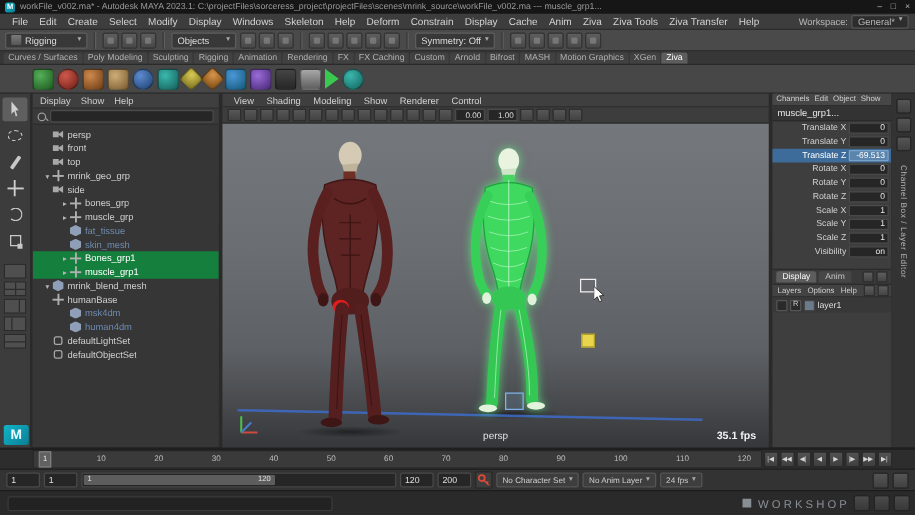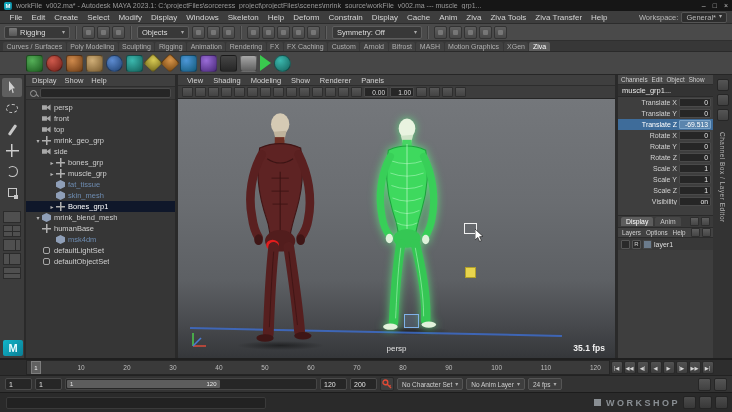--- a/index.html
+++ b/index.html
@@ -98,21 +98,21 @@
     border-bottom:1px solid #2d2d2d;flex:0 0 auto}
   .mag-icon{width:7px;height:7px;border:1.2px solid #9a9a9a;border-radius:50%;position:relative;flex:0 0 auto}
   .mag-icon::after{content:"";position:absolute;width:3px;height:1.2px;background:#9a9a9a;
     transform:rotate(45deg);right:-3px;bottom:-1px}
   .o-search-input{flex:1;height:10px;background:#262626;border:1px solid #4a4a4a;border-radius:2px;
     color:#ddd;font-size:7px;padding:0 3px;outline:none;font-family:inherit}
   .o-tree{flex:1;overflow:hidden;background:#363636;padding-top:2px}
   .orow{height:11px;display:flex;align-items:center;font-size:7.5px;color:#cfcfcf;padding-right:4px}
   .ind1{padding-left:8px}.ind2{padding-left:22px}
   .orow.dim .olabel{color:#6d8bb0}
-  .orow.selected{background:#0f172a}.orow.selected .olabel{color:#fff}
+  .orow.selected{background:#15803d}.orow.selected .olabel{color:#fff}
   .exp{width:8px;font-size:6px;color:#b5b5b5;text-align:center;flex:0 0 auto}
   .exp-open .exp::before{content:"▾"}
   .exp-closed .exp::before{content:"▸"}
   .oicon{width:9px;height:9px;margin-right:3px;flex:0 0 auto}
   .camera-icon{background:#a8a8a8;clip-path:polygon(0 25%,55% 25%,55% 45%,95% 18%,95% 82%,55% 55%,55% 75%,0 75%)}
   .group-icon{background:linear-gradient(#b0b0b0,#b0b0b0) center/9px 1.5px no-repeat,
               linear-gradient(#b0b0b0,#b0b0b0) center/1.5px 9px no-repeat}
   .mesh-icon{background:#8f9fb8;clip-path:polygon(50% 0,100% 25%,100% 75%,50% 100%,0 75%,0 25%)}
   .set-icon{width:7px;height:7px;border:1px solid #a8a8a8;border-radius:2px;margin:1px 4px 1px 1px}
   .olabel{white-space:nowrap;overflow:hidden;text-overflow:ellipsis}
@@ -205,21 +205,21 @@
   .rr-icons{margin-left:auto;display:flex;gap:3px}
   .ricon{width:13px;height:13px;background:linear-gradient(#555,#414141);border:1px solid #262626;border-radius:2px}
 
   
   .bottomrow{height:20px;background:#2a2a2a;position:relative;border-top:1px solid #1c1c1c;
     display:flex;align-items:center;padding:0 6px;gap:4px;flex:0 0 auto}
   .cmdline{width:260px;height:12px;background:#222;border:1px solid #3a3a3a;border-radius:2px}
   .bottom-icons{position:absolute;right:4px;top:3px;display:flex;gap:3px}
   .bicon{width:13px;height:13px;background:linear-gradient(#4c4c4c,#383838);border:1px solid #242424;border-radius:2px}
   .watermark{position:absolute;right:52px;bottom:4px;font-size:9px;letter-spacing:2.5px;color:#9aa0a6;
-    opacity:.85;font-weight:bold}
+    opacity:.85;font-weight:normal}
   .watermark::before{content:"";display:inline-block;width:7px;height:7px;background:#9aa0a6;margin-right:5px}
 </style>
 </head>
 <body>
 
 <div id="root">
 
   <div class="titlebar">
     <span class="maya-badge">M</span>
     <span class="title">workFile_v002.ma* - Autodesk MAYA 2023.1: C:\projectFiles\sorceress_project\projectFiles\scenes\mrink_source\workFile_v002.ma --- muscle_grp1...</span>
@@ -289,21 +289,21 @@
     <span class="sl-divider"></span>
     <span style="display:flex;gap:2px">
 
     <span class="sl-icon"></span>
         <span class="sl-icon"></span>
         <span class="sl-icon"></span>
         <span class="sl-icon"></span>
         <span class="sl-icon"></span>
       </span>
     <span class="sl-divider"></span>
-    <span class="combo" style="width:90px">
+    <span class="combo" style="width:64px">
       <span style="flex:1">Symmetry: Off</span>
       <span class="caret">▾</span>
     </span>
     <span class="sl-divider"></span>
     <span style="display:flex;gap:2px">
 
     <span class="sl-icon"></span>
         <span class="sl-icon"></span>
         <span class="sl-icon"></span>
         <span class="sl-icon"></span>
@@ -454,39 +454,49 @@
             <span class="oicon mesh-icon"></span>
             <span class="olabel">skin_mesh</span>
           </div>
 
           <div class="orow ind2 exp-closed selected">
             <span class="exp"></span>
             <span class="oicon group-icon"></span>
             <span class="olabel">Bones_grp1</span>
           </div>
 
+          <div class="orow ind2 exp-closed selected">
+            <span class="exp"></span>
+            <span class="oicon group-icon"></span>
+            <span class="olabel">muscle_grp1</span>
+          </div>
 
           <div class="orow ind1 exp-open">
             <span class="exp"></span>
             <span class="oicon mesh-icon"></span>
             <span class="olabel">mrink_blend_mesh</span>
           </div>
 
           <div class="orow ind1">
             <span class="exp"></span>
             <span class="oicon group-icon"></span>
             <span class="olabel">humanBase</span>
           </div>
 
           <div class="orow ind2 dim">
             <span class="exp"></span>
             <span class="oicon mesh-icon"></span>
             <span class="olabel">msk4dm</span>
           </div>
 
+          <div class="orow ind2 dim">
+            <span class="exp"></span>
+            <span class="oicon mesh-icon"></span>
+            <span class="olabel">human4dm</span>
+          </div>
 
           <div class="orow ind1">
             <span class="exp"></span>
             <span class="oicon set-icon"></span>
             <span class="olabel">defaultLightSet</span>
           </div>
 
           <div class="orow ind1">
             <span class="exp"></span>
             <span class="oicon set-icon"></span>
@@ -496,21 +506,21 @@
     </div>
 
     <div class="viewport">
       <div class="vp-menus">
 
       <span>View</span>
           <span>Shading</span>
           <span>Modeling</span>
           <span>Show</span>
           <span>Renderer</span>
-          <span>Panels</span>
+          <span>Control</span>
         </div>
       <div class="vp-toolbar">
         <span style="display:flex;gap:2px">
 
         <span class="vicon"></span>
             <span class="vicon"></span>
             <span class="vicon"></span>
             <span class="vicon"></span>
             <span class="vicon"></span>
             <span class="vicon"></span>

